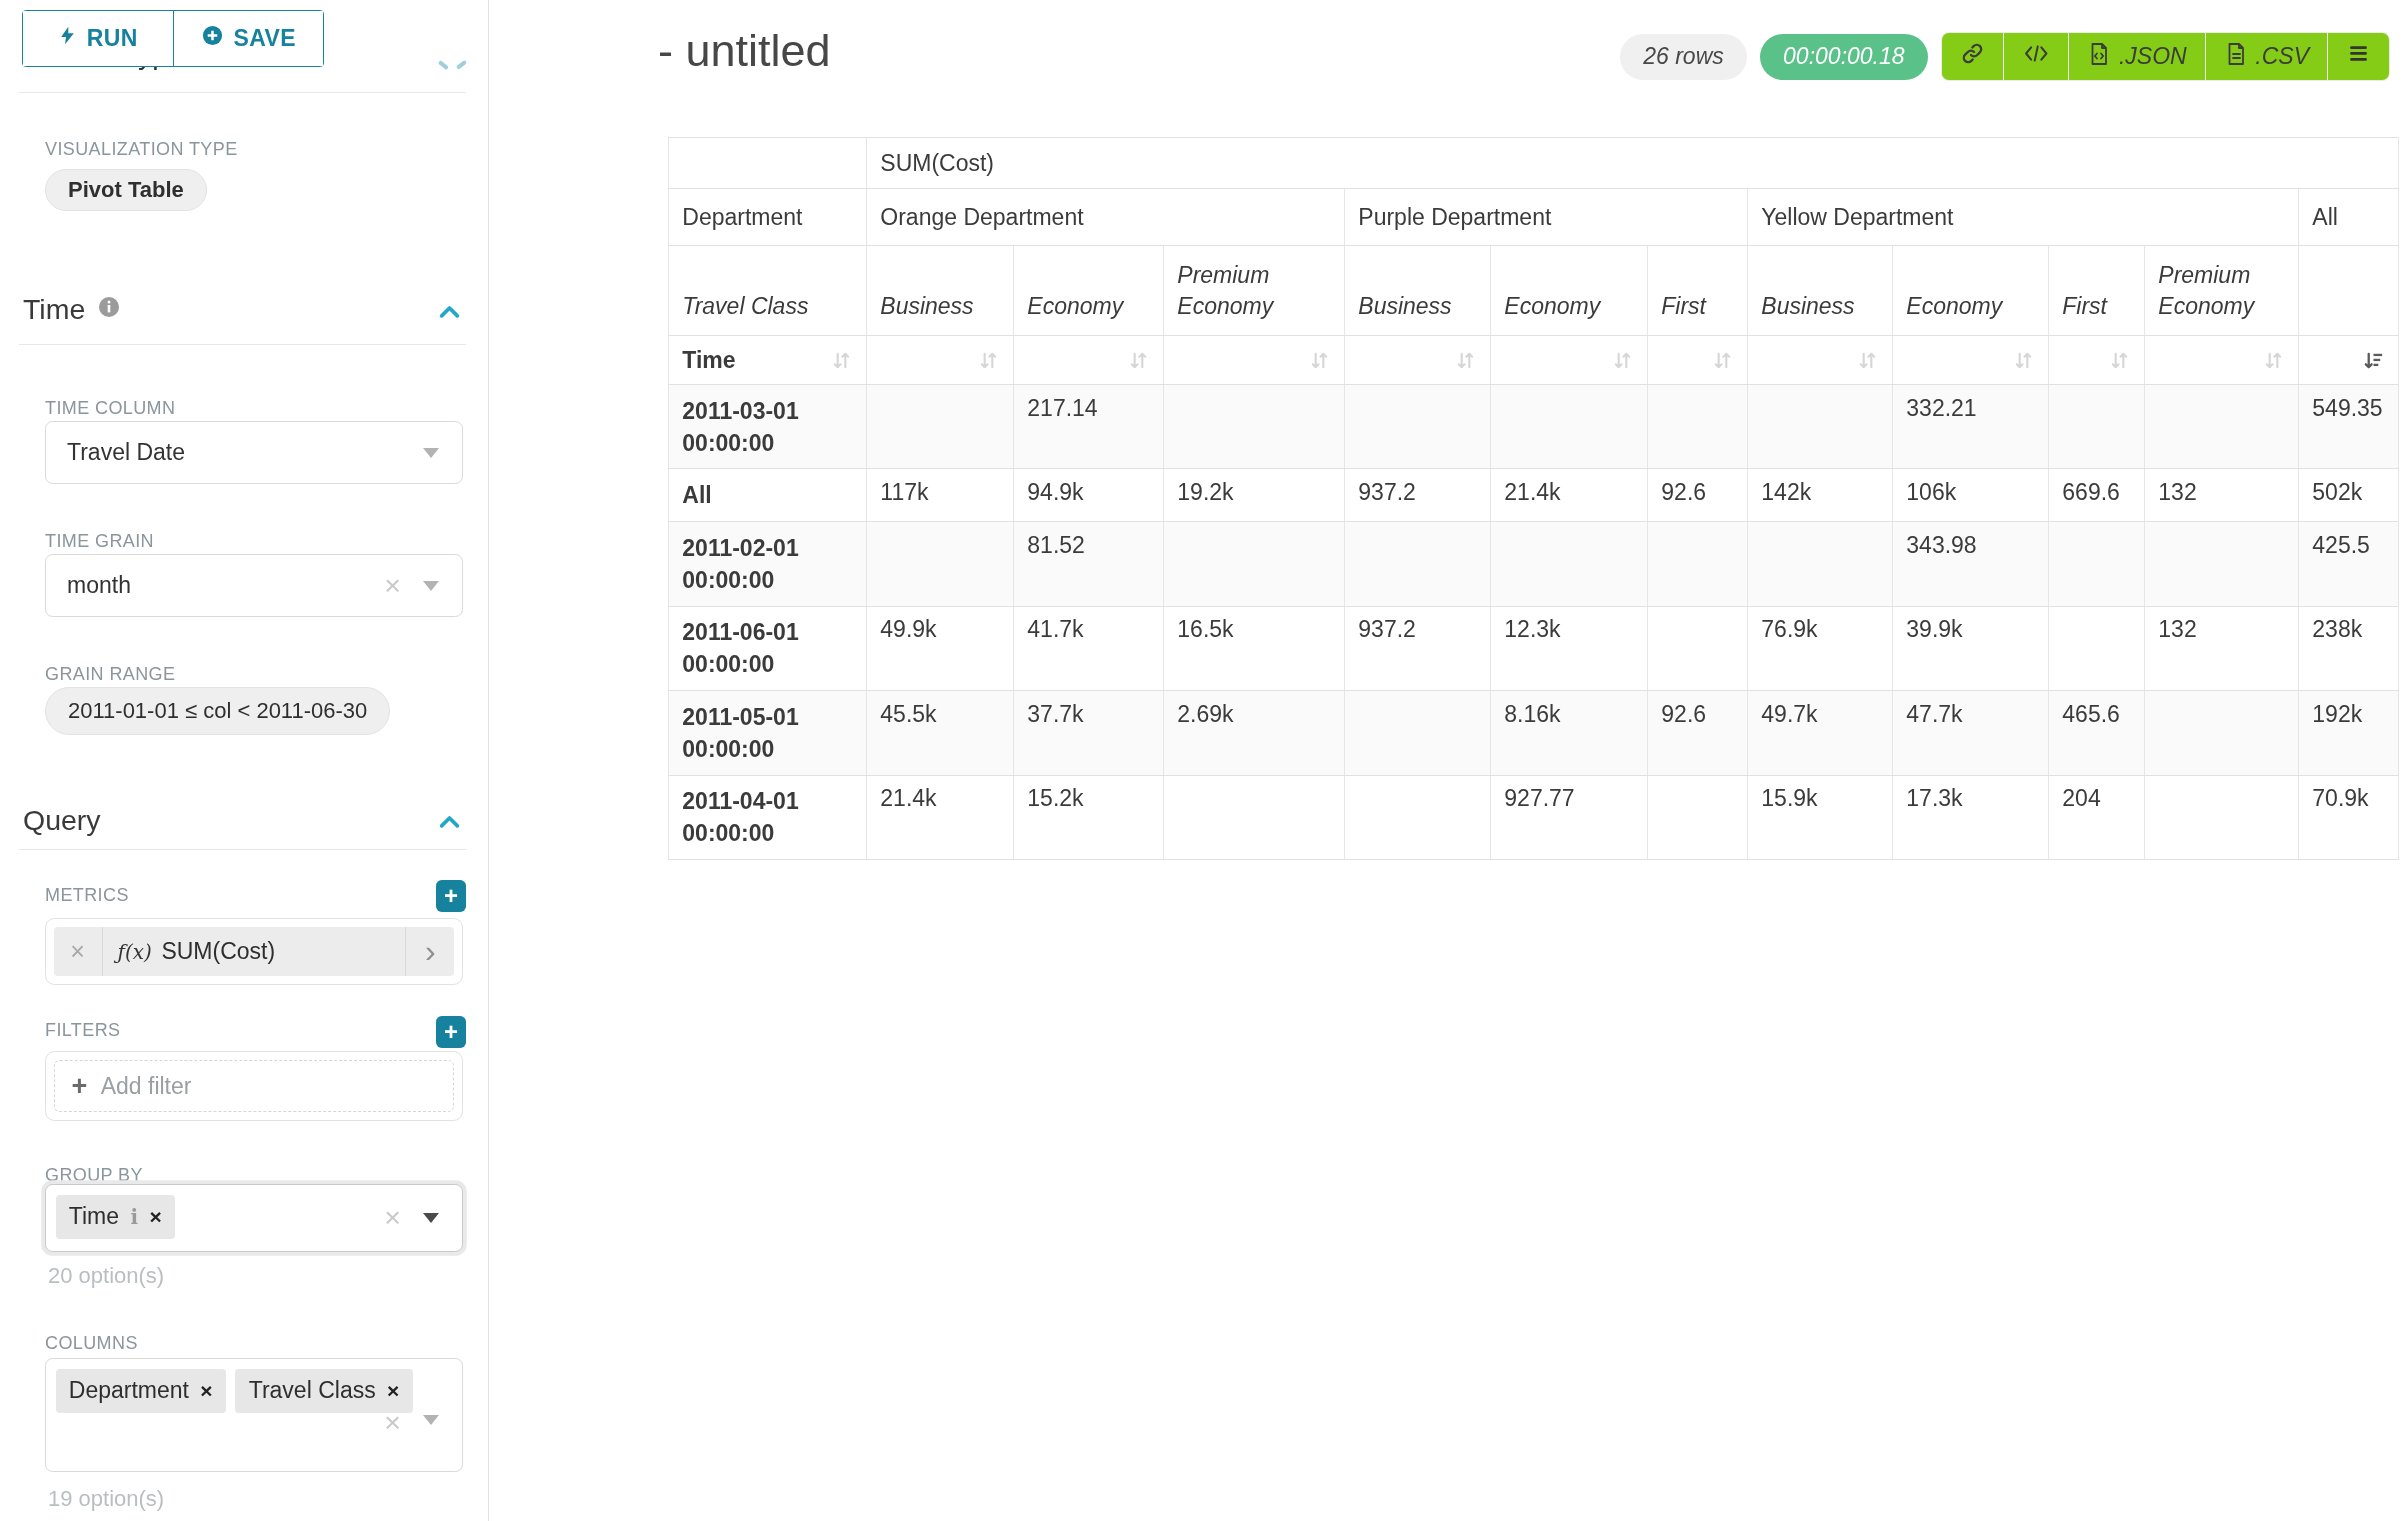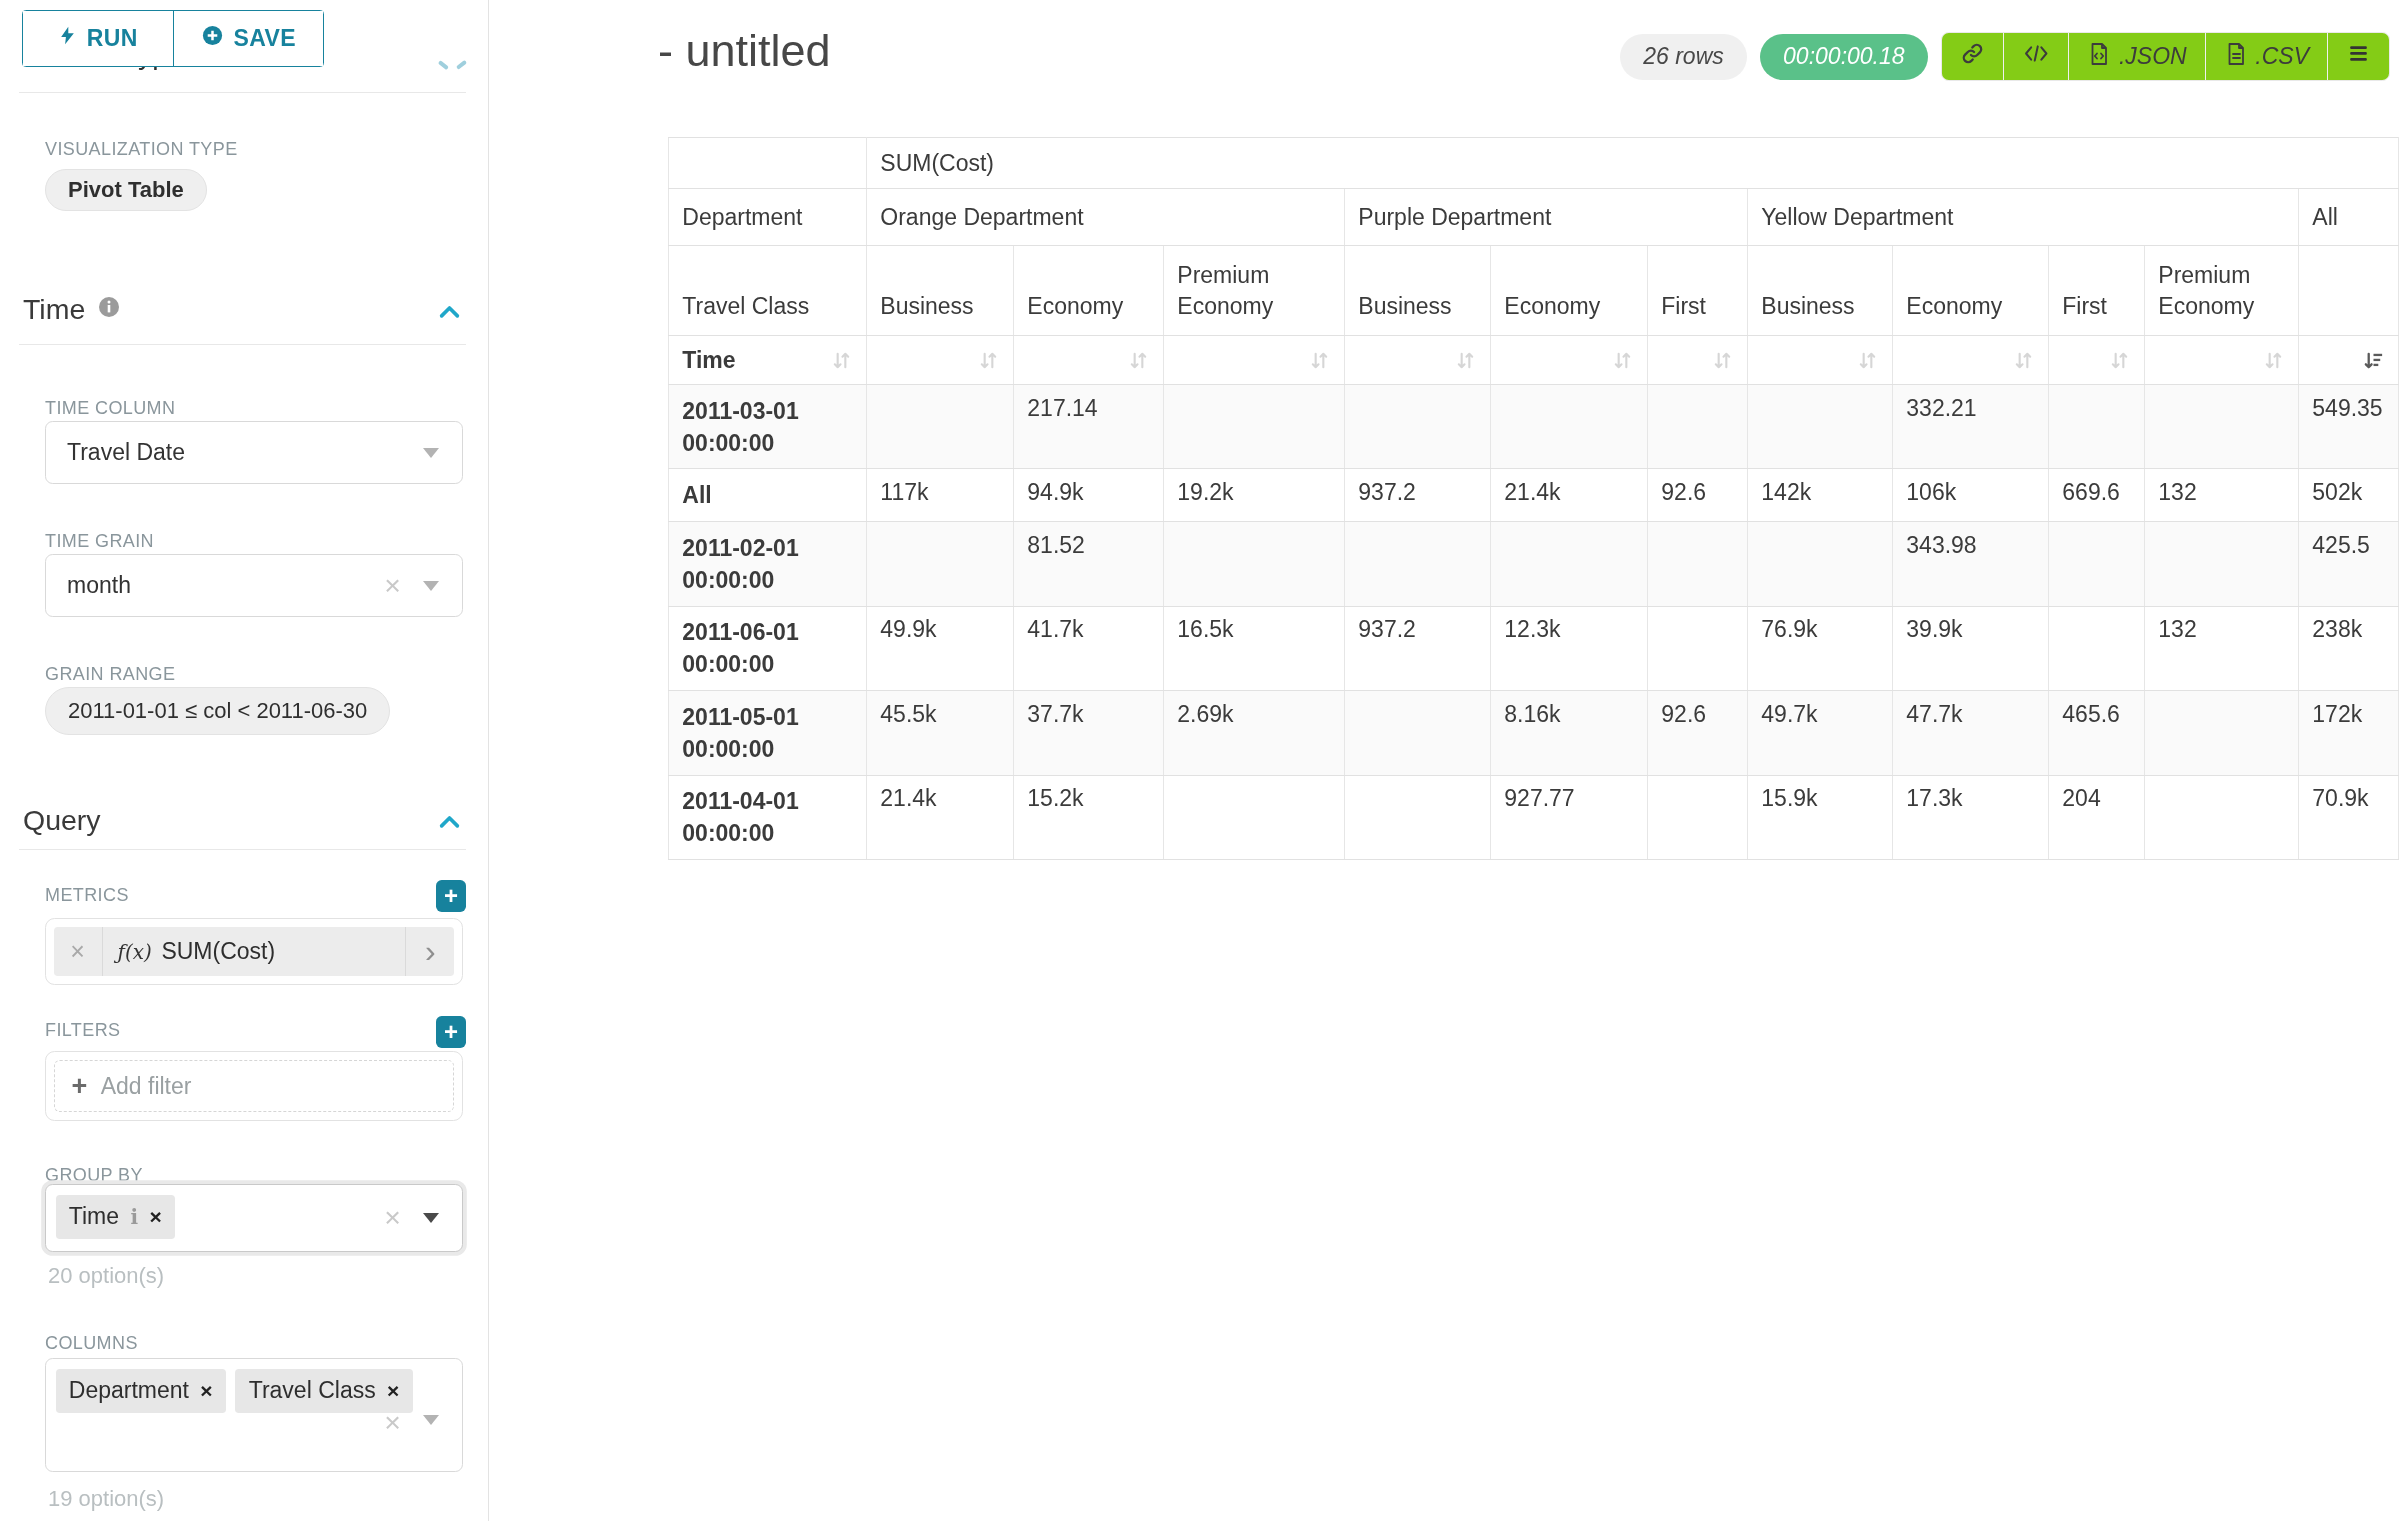--- a/index.html
+++ b/index.html
@@ -85,21 +85,21 @@
   .icon-btn + .icon-btn{ border-left:1.9px solid #f0f0f0; }
 
   
   .tablewrap{ position:absolute; left:177px; top:137px; }
   table{ border-collapse:collapse; table-layout:fixed; width:1729px; background:#fff; }
   th,td{ border:1px solid #e6e6e6; border-top:1.9px solid #e1e1e1; border-bottom:1.9px solid #e1e1e1;
     padding:9.5px 13.3px; text-align:left; vertical-align:top; font-size:23px;
     color:#3b3b3b; font-weight:400; overflow:hidden; }
   tr.h1 th{ height:51px; vertical-align:middle; }
   tr.h2 th{ height:57px; vertical-align:middle; }
-  tr.h3 th{ height:90px; vertical-align:bottom; padding-bottom:13.3px; line-height:1.35; }
+  tr.h3 th{ height:90px; vertical-align:bottom; padding-bottom:13.3px; line-height:1.35;font-style:italic; }
   tr.h4 th{ height:49px; vertical-align:middle; cursor:pointer; }
   tbody th{ font-weight:700; line-height:1.4; }
   tbody tr.stripe{ background:#fafafa; }
   .sorth{ display:flex; justify-content:space-between; align-items:center; }
   .sorth .tlabel{ font-weight:700; }
   .sorticon{ display:inline-flex; margin-left:auto; }
 </style>
 </head>
 <body>
 
@@ -521,21 +521,21 @@
             <td>45.5k</td>
             <td>37.7k</td>
             <td>2.69k</td>
             <td></td>
             <td>8.16k</td>
             <td>92.6</td>
             <td>49.7k</td>
             <td>47.7k</td>
             <td>465.6</td>
             <td></td>
-            <td>172k</td>
+            <td>192k</td>
           </tr>
           <tr style="height: 84px;">
             <th>2011-04-01 00:00:00</th>
             <td>21.4k</td>
             <td>15.2k</td>
             <td></td>
             <td></td>
             <td>927.77</td>
             <td></td>
             <td>15.9k</td>

